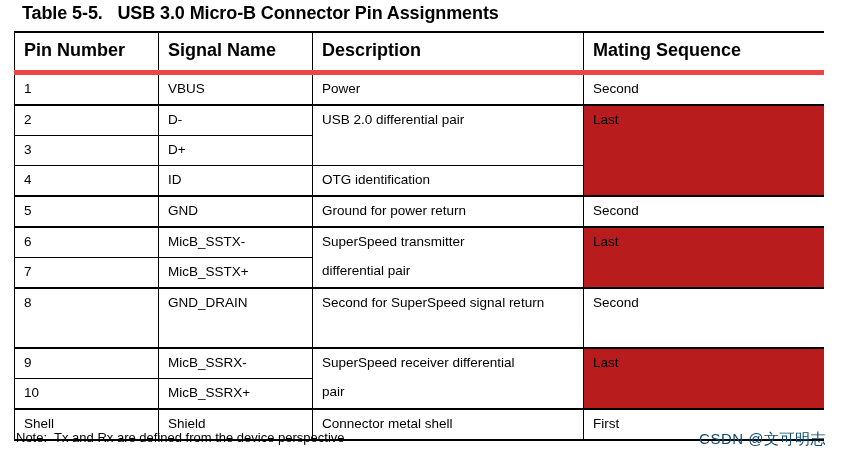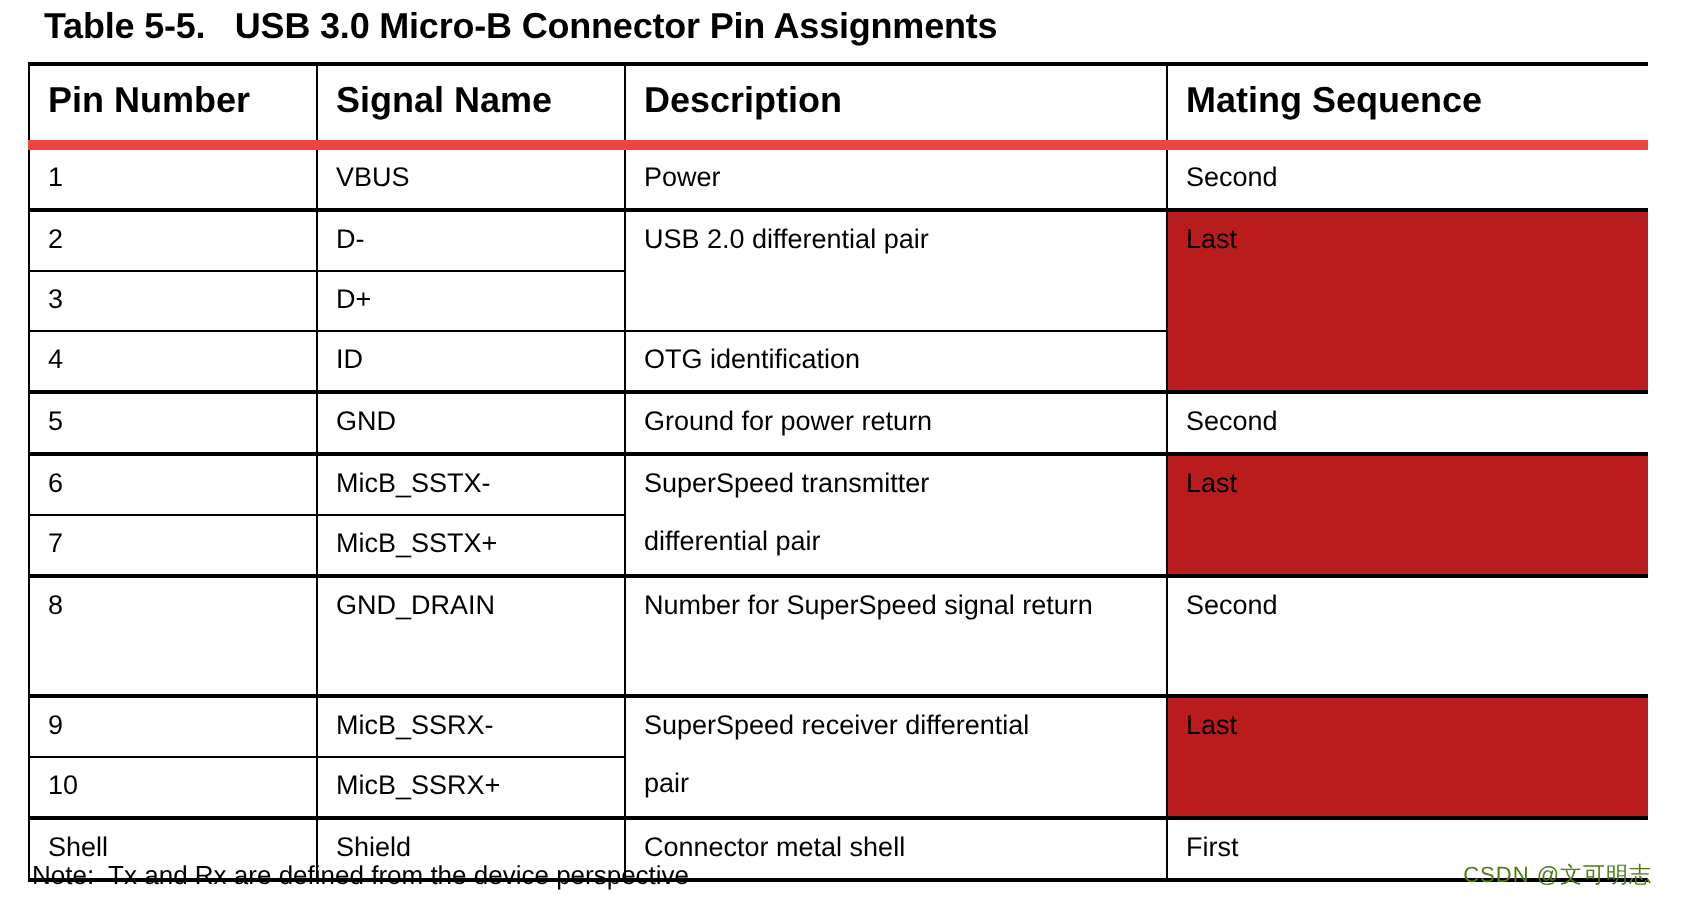--- a/index.html
+++ b/index.html
@@ -88,22 +88,22 @@
     position:absolute;
     left:16px; top:430px;
     font-size:13px;
     white-space:pre;
   }
 
   
   .watermark{
     position:absolute;
     right:22px; top:430px;
-    font-size:11px;
-    color:#4d7c0f;
+    font-size:15px;
+    color:#0c4a6e;
     white-space:pre;
     letter-spacing:0.5px;
   }
 </style>
 </head>
 <body>
 
 <div class="page">
 
   <div class="title">Table 5-5.   USB 3.0 Micro-B Connector Pin Assignments</div>
@@ -167,21 +167,21 @@
 
         <tr class="r sub">
           <td>7</td>
           <td>MicB_SSTX+</td>
           <td style="border-top:none">differential pair</td>
         </tr>
 
         <tr class="tall grp">
           <td>8</td>
           <td>GND_DRAIN</td>
-          <td>Number for SuperSpeed signal return</td>
+          <td>Second for SuperSpeed signal return</td>
           <td>Second</td>
         </tr>
 
         <tr class="r grp">
           <td>9</td>
           <td>MicB_SSRX-</td>
           <td>SuperSpeed receiver differential</td>
           <td rowspan="2" class="shade">Last</td>
         </tr>
 

